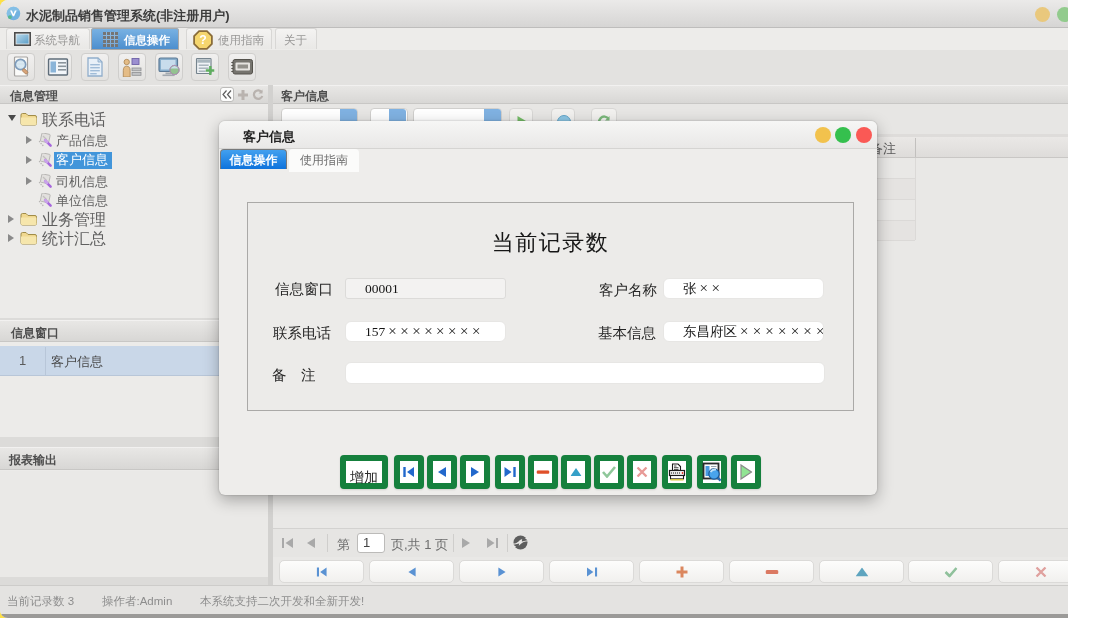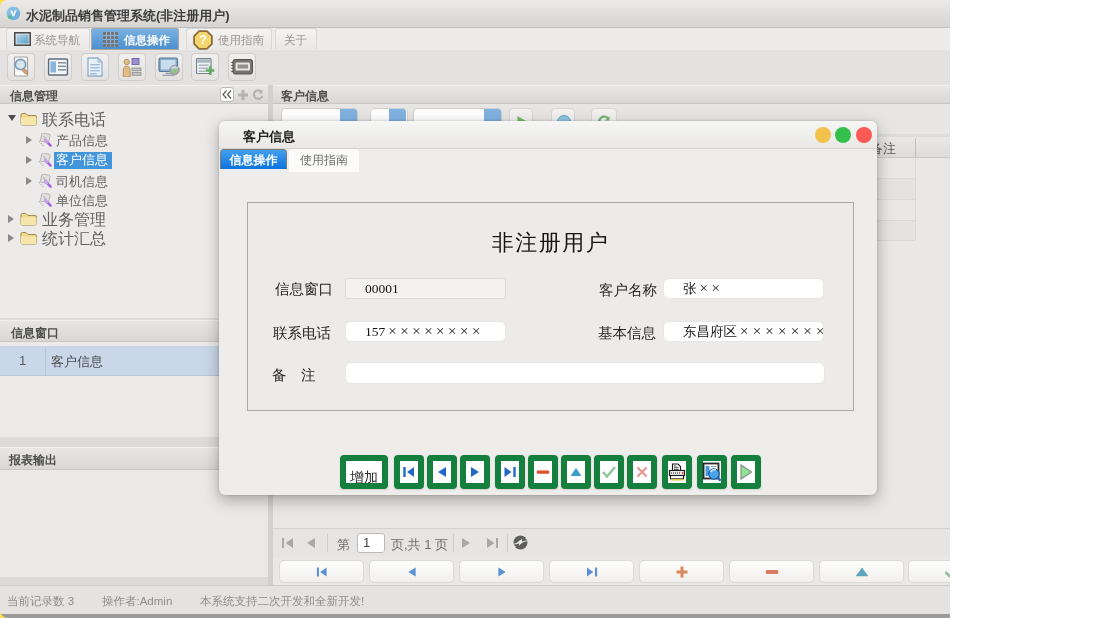--- a/index.html
+++ b/index.html
@@ -1,17 +1,17 @@
 <!DOCTYPE html>
 <html><head>
 <meta charset="utf-8">
 <style>
   html,body{margin:0;padding:0;}
   body{font-family:"Liberation Sans",sans-serif;}
-  #stage{position:relative;width:950px;height:618px;background:#fde047;overflow:hidden;}
+  #stage{position:relative;width:1068px;height:618px;background:#fde047;overflow:hidden;}
   #win{position:absolute;left:0;top:0;width:1098px;height:618px;border-radius:8px;overflow:hidden;background:#e7e6e4;}
   .abs{position:absolute;}
   #titlebar{left:0;top:0;width:1098px;height:28px;background:linear-gradient(#ebeae9,#d6d5d4);border-bottom:1px solid #bebdbc;box-sizing:border-box;}
   #apptitle{left:26px;top:7px;font-size:13px;font-weight:bold;color:#3c3c3c;}
   .light{width:15px;height:15px;border-radius:50%;top:7px;}
   #tabrow{left:0;top:28px;width:1098px;height:22px;background:#edecea;}
   .mtab{top:28px;height:21px;}
   .mtab-inactive{background:linear-gradient(#f4f3f2,#e9e8e6);border:1px solid #d8d7d5;border-bottom:none;border-radius:3px 3px 0 0;box-sizing:border-box;}
   .mtab-label{position:absolute;font-size:11.5px;color:#979695;white-space:nowrap;top:33px;}
   #topbar{left:0;top:50px;width:1098px;height:35px;background:#e3e2e0;}
@@ -386,21 +386,21 @@
 
  <div id="dialog" class="abs">
   <div class="abs" id="dlg-title"></div>
   <div class="abs" style="left:24px;top:7px;font-size:13px;font-weight:bold;color:#222;">客户信息</div>
   <div class="abs dlight" style="left:596px;background:#f2c24d;"></div>
   <div class="abs dlight" style="left:616px;background:#35c04e;"></div>
   <div class="abs dlight" style="left:637px;background:#fa5955;"></div>
   <div class="abs dtab" style="left:1px;width:67px;height:20px;line-height:20px;background:linear-gradient(#42a0ef,#0e73dc);color:#fff;font-weight:bold;border:1px solid #77797b;border-bottom:none;box-sizing:border-box;">信息操作</div>
   <div class="abs dtab" style="left:70px;width:70px;background:#fbfbfa;color:#6e6e6e;">使用指南</div>
   <div class="abs" id="dlg-panel"></div>
-  <div class="abs" style="left:28px;top:107px;width:607px;height:36px;font-size:22px;font-weight:400;color:#161616;text-align:center;letter-spacing:1.5px;">非注册用户</div>
+  <div class="abs" style="left:28px;top:107px;width:607px;height:36px;font-size:22px;font-weight:400;color:#161616;text-align:center;letter-spacing:1.5px;">当前记录数</div>
   <div class="flabel" style="left:56px;top:159px;">信息窗口</div>
   <div class="finput" style="left:126px;top:157px;width:161px;height:21px;background:#f3f2f1;border-color:#dcdbd9;border-radius:3px;line-height:19px;">00001</div>
   <div class="flabel" style="left:380px;top:160px;">客户名称</div>
   <div class="finput" style="left:444px;top:157px;width:161px;height:21px;line-height:19px;">张<span style="letter-spacing:3.5px;margin-left:3px;font-size:15px;">××</span></div>
   <div class="flabel" style="left:54px;top:203px;">联系电话</div>
   <div class="finput" style="left:126px;top:200px;width:161px;height:21px;line-height:19px;">157<span style="letter-spacing:3.5px;margin-left:3px;font-size:15px;">××××××××</span></div>
   <div class="flabel" style="left:379px;top:203px;">基本信息</div>
   <div class="finput" style="left:444px;top:200px;width:161px;height:21px;line-height:19px;">东昌府区<span style="letter-spacing:4.2px;margin-left:3px;font-size:15px;">×××××××</span></div>
   <div class="flabel" style="left:53px;top:245px;">备　注</div>
   <div class="finput" style="left:126px;top:241px;width:480px;height:22px;line-height:20px;"></div>

